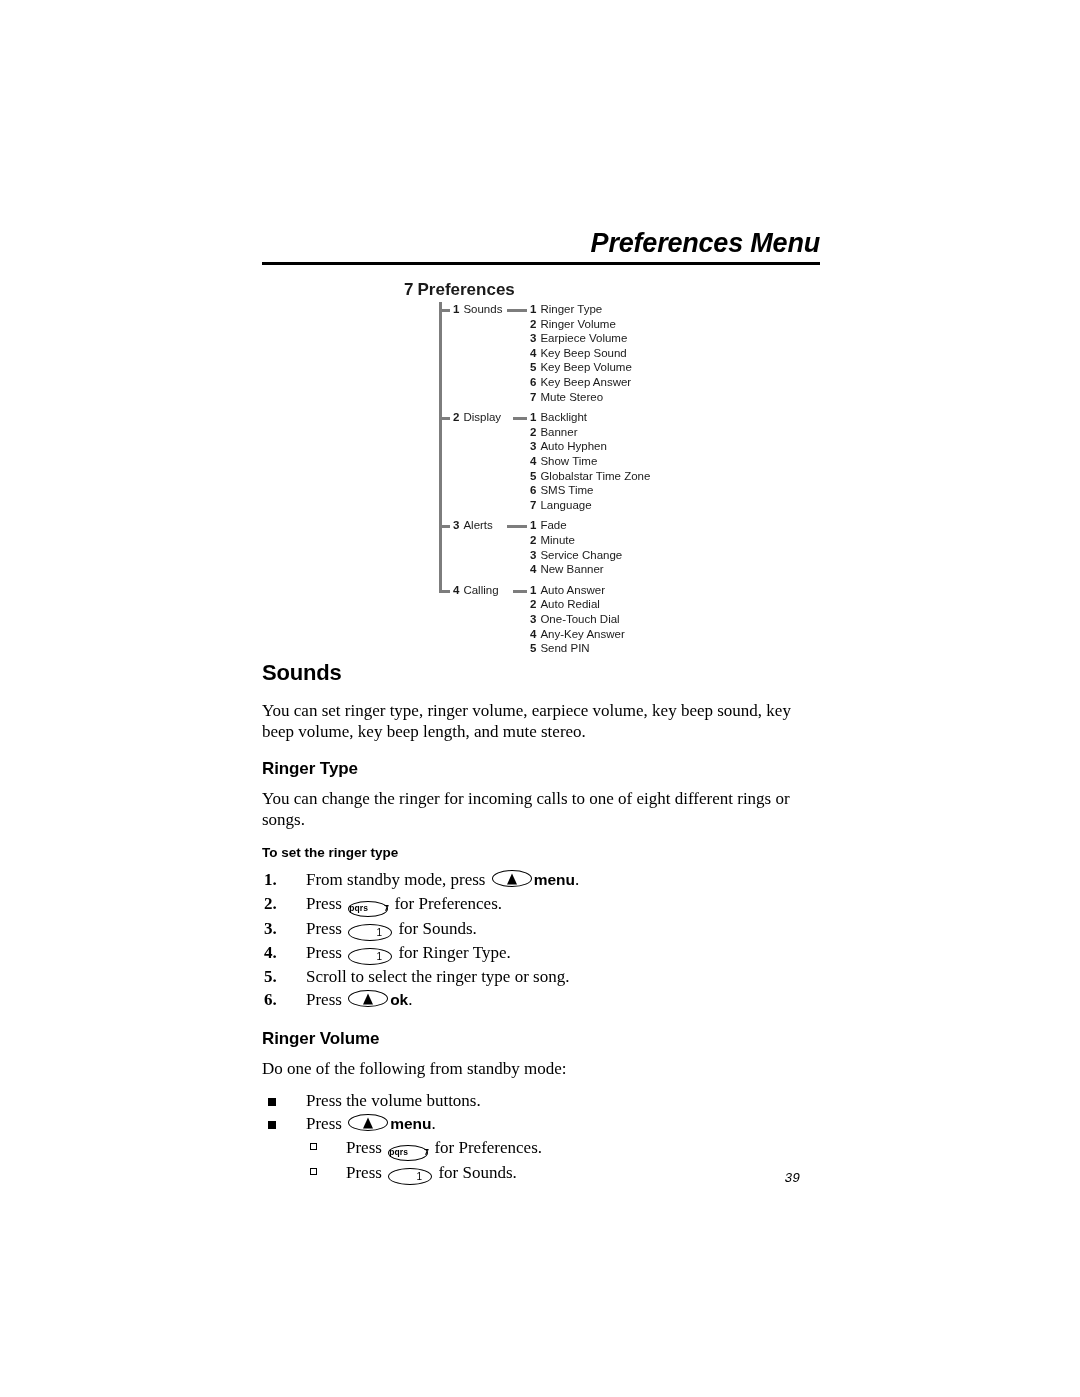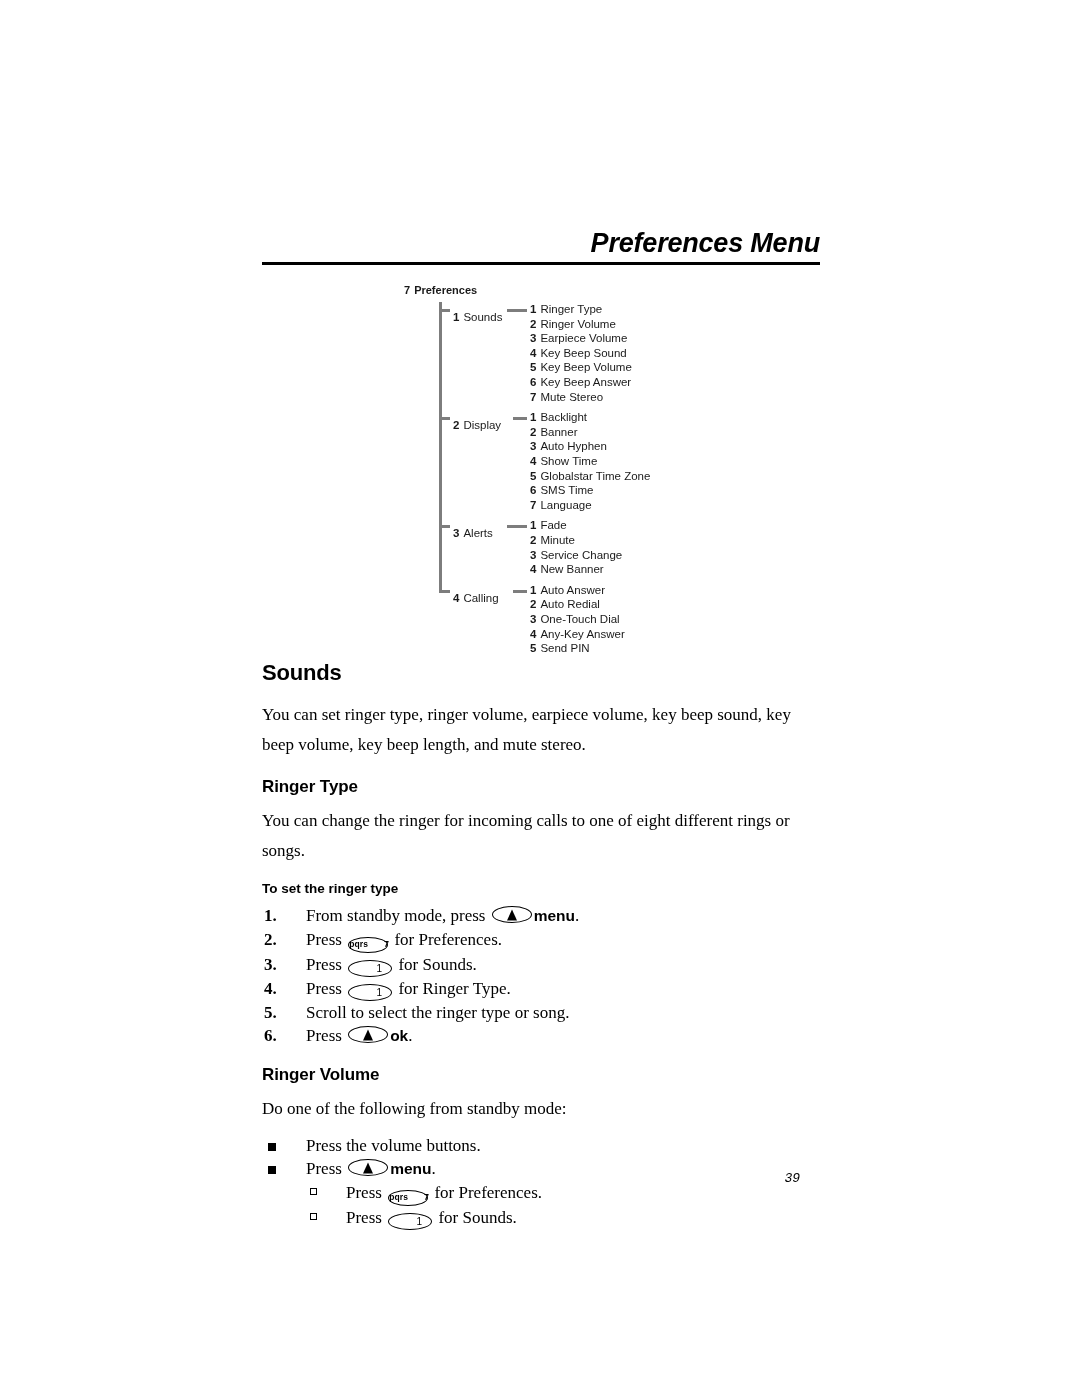--- a/index.html
+++ b/index.html
@@ -57,21 +57,21 @@
     font-family: "Liberation Sans", "DejaVu Sans", sans-serif;
     font-size: 11.5px;
     line-height: 14.6px;
     color: #1a1a1a;
   }
   .tree-root {
     position: absolute;
     left: 142px;
     top: 0px;
     font-weight: bold;
-    font-size: 11px;
+    font-size: 17px;
     white-space: nowrap;
   }
   .tree-root .num { margin-right: 4px; }
 
   
   .trunk {
     position: absolute;
     left: 177px;
     top: 19px;
     width: 3px;
@@ -91,21 +91,20 @@
     width: 11px;
     height: 3px;
     background: #7d7d7d;
   }
   .cat {
     position: absolute;
     left: 191px;
     top: 0;
     width: 76px;
     white-space: nowrap;
-    margin-top: 8px;
   }
   .cat .num {
     font-weight: bold;
     margin-right: 4px;
   }
   
   .link {
     position: absolute;
     top: 7px;
     height: 3px;
@@ -150,21 +149,21 @@
   }
   h4.subsub {
     font-family: "Liberation Sans", "DejaVu Sans", sans-serif;
     font-weight: bold;
     font-size: 13.5px;
     line-height: 18px;
     margin: 14px 0 6px 0;
   }
   p.body {
     font-size: 17px;
-    line-height: 30px;
+    line-height: 21px;
     margin: 0 0 10px 0;
   }
 
   
   ol.steps {
     list-style: none;
     margin: 0;
     padding: 0;
   }
   ol.steps > li {

